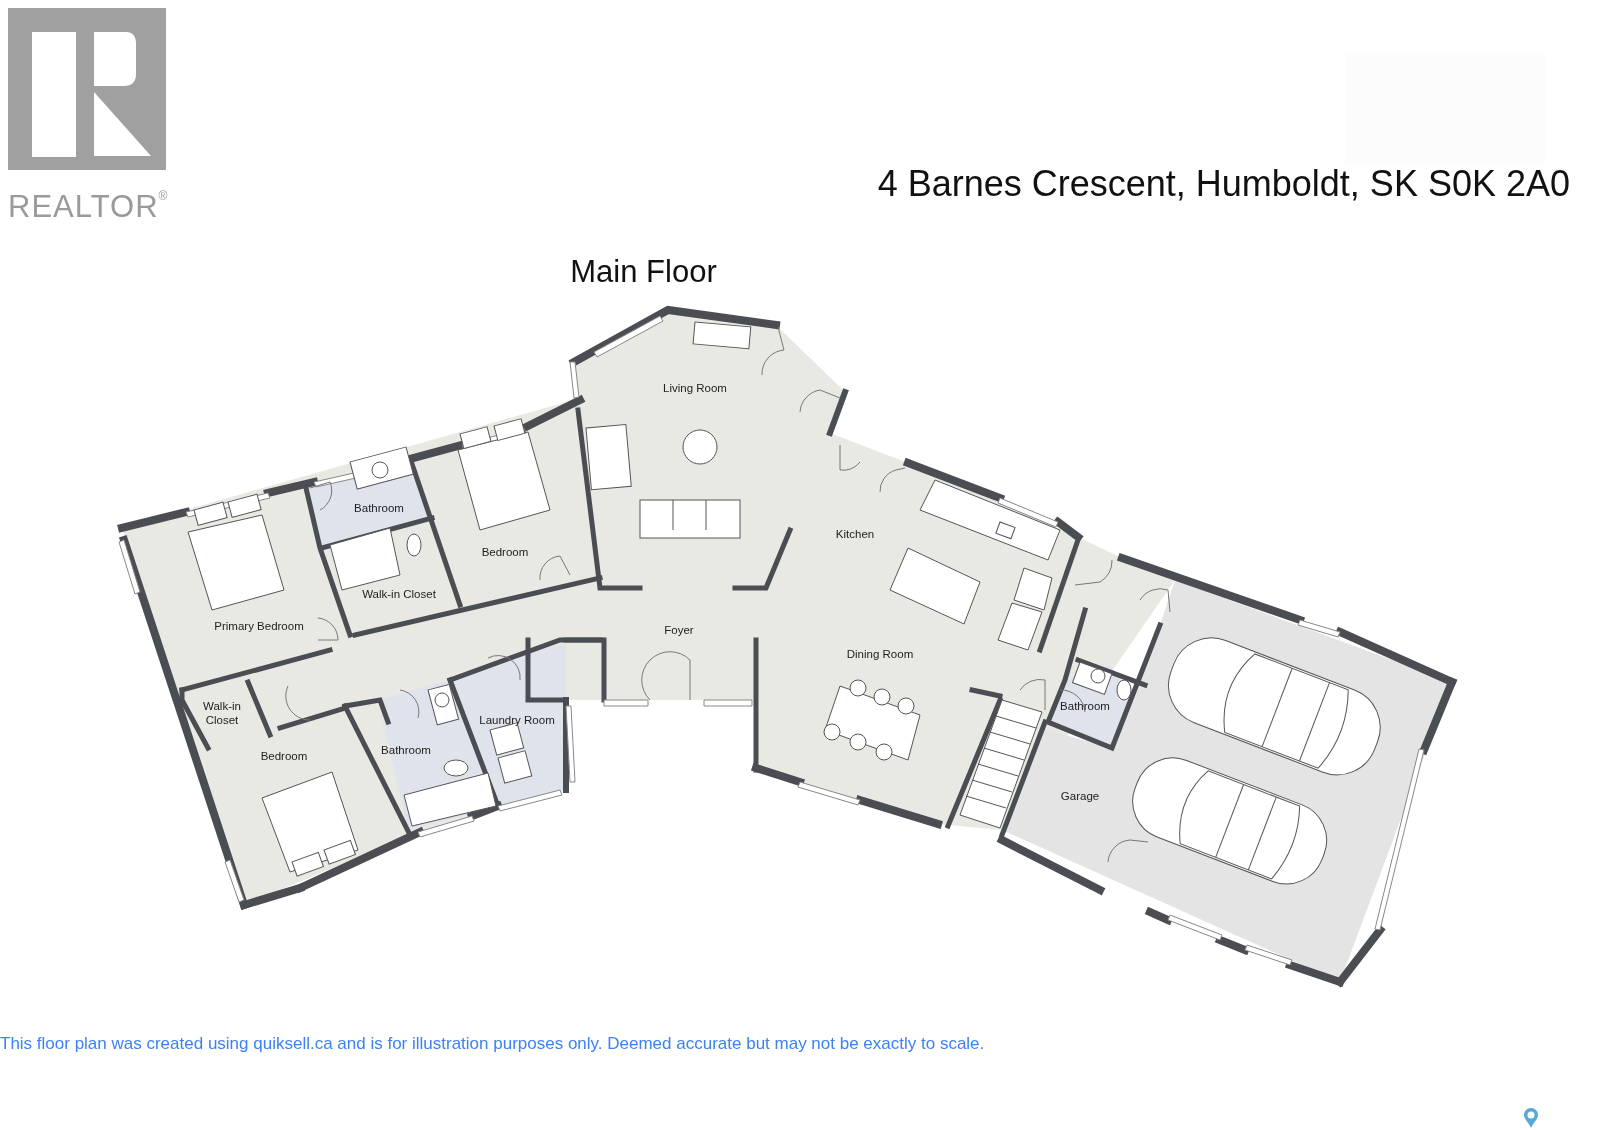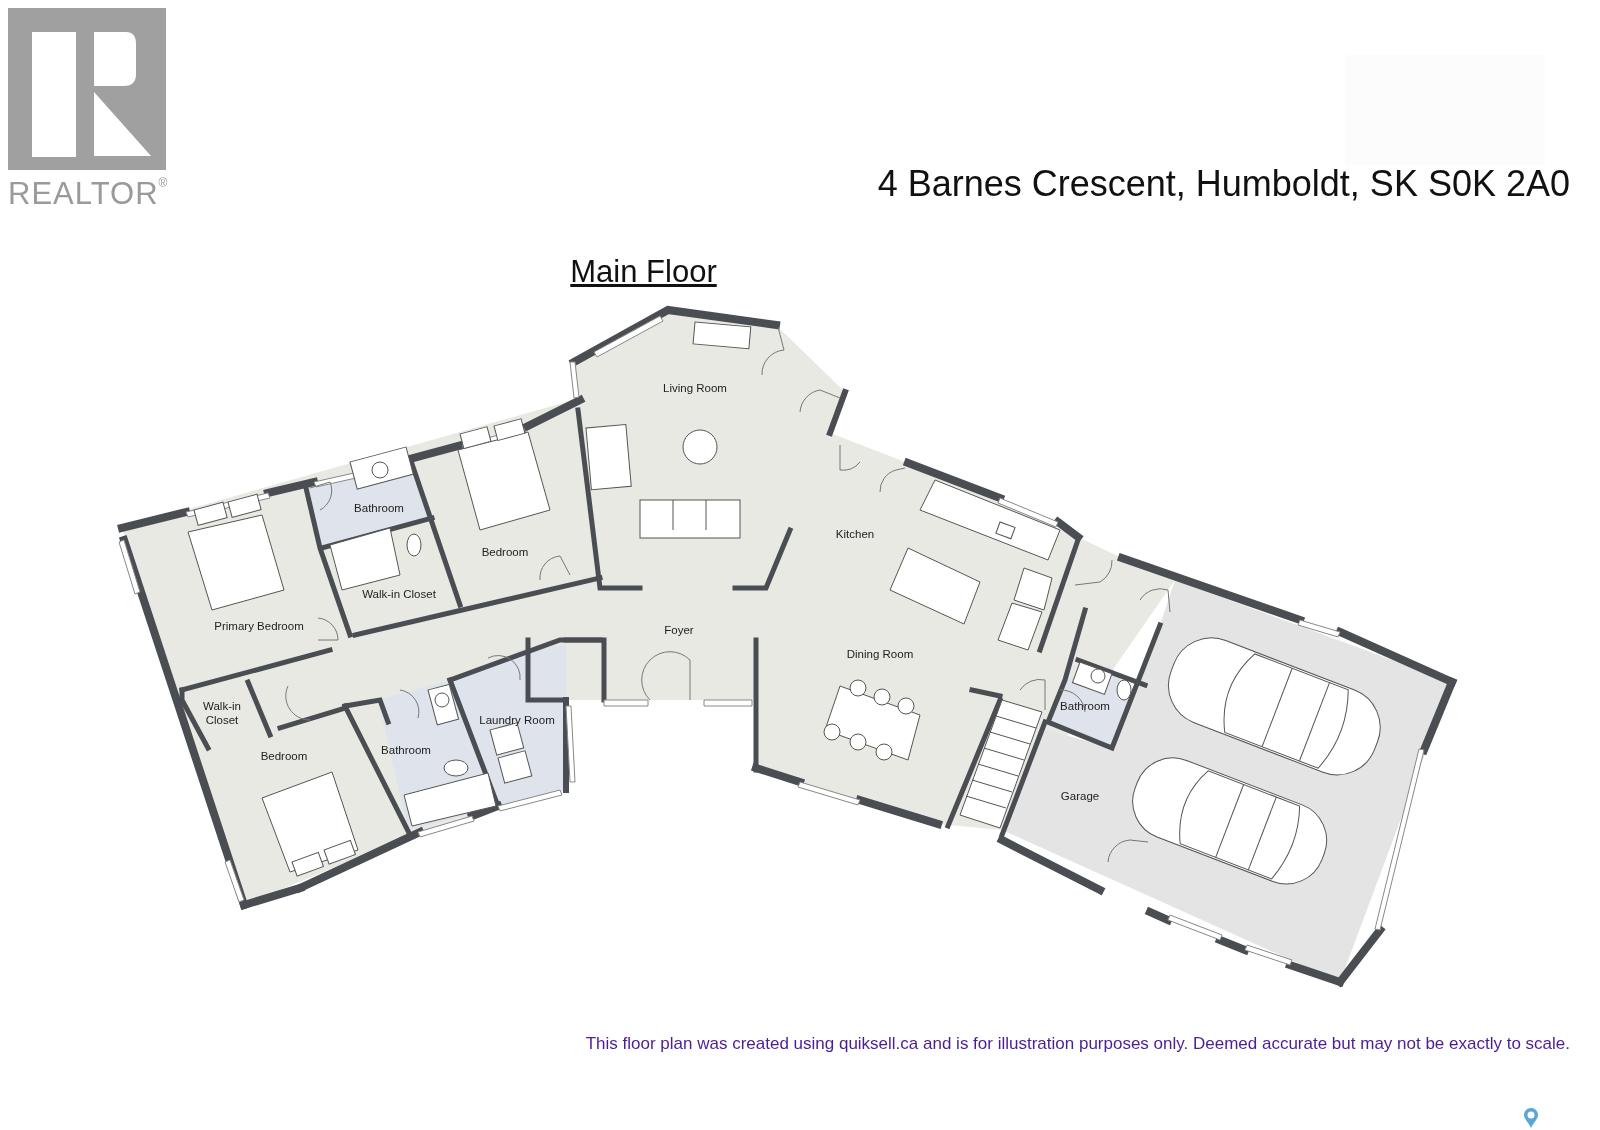--- a/index.html
+++ b/index.html
@@ -1,26 +1,26 @@
 <!DOCTYPE html>
 <html><head>
 <meta charset="utf-8">
 <style>
   html, body { margin: 0; padding: 0; background: #ffffff; }
   body { width: 1600px; height: 1130px; position: relative; overflow: hidden; font-family: "Liberation Sans", sans-serif; }
   .logo { position: absolute; left: 8px; top: 8px; width: 160px; }
   .logo-box { width: 158px; height: 162px; background: #a0a0a0; position: relative; }
-  .logo-text { font-family: "Liberation Sans", sans-serif; font-size: 31px; color: #9a9a9a; letter-spacing: 1px; margin-top: 6px; }
+  .logo-text { font-family: "Liberation Sans", sans-serif; font-size: 31px; color: #9a9a9a; letter-spacing: 1px; margin-top: 19px; }
   .logo-reg { font-size: 12px; vertical-align: top; }
   .ghost-logo { position: absolute; left: 1345px; top: 55px; width: 200px; height: 110px; background: #fcfcfc; }
   .title { position: absolute; left: 0; width: 1570px; top: 163px; text-align: right; font-size: 36px; color: #111; }
-  .subtitle { position: absolute; left: 0; width: 1287px; top: 254px; text-align: center; font-size: 31px; color: #111; text-decoration: underline; }
+  .subtitle { position: absolute; left: 0; width: 1287px; top: 254px; text-align: center; font-size: 31px; color: #111; }
   .plan { position: absolute; left: 0; top: 0; }
   .room-label { font-family: "Liberation Sans", sans-serif; font-size: 11.5px; fill: #222; }
-  .footer { position: absolute; left: 0; width: 1570px; top: 1034px; text-align: right; font-size: 17px; color: #4c1d95; }
+  .footer { position: absolute; left: 0; width: 1570px; top: 1034px; text-align: left; font-size: 17px; color: #3b82f6; }
   .pin { position: absolute; left: 1520px; top: 1106px; width: 22px; height: 24px; }
 </style>
 </head>
 <body>
 
 <div class="logo">
   <div class="logo-box">
     <svg width="158" height="162" viewBox="0 0 158 162">
       <rect x="0" y="0" width="158" height="162" fill="#a0a0a0"></rect>
       <rect x="24" y="24" width="44" height="125" fill="#fff"></rect>

